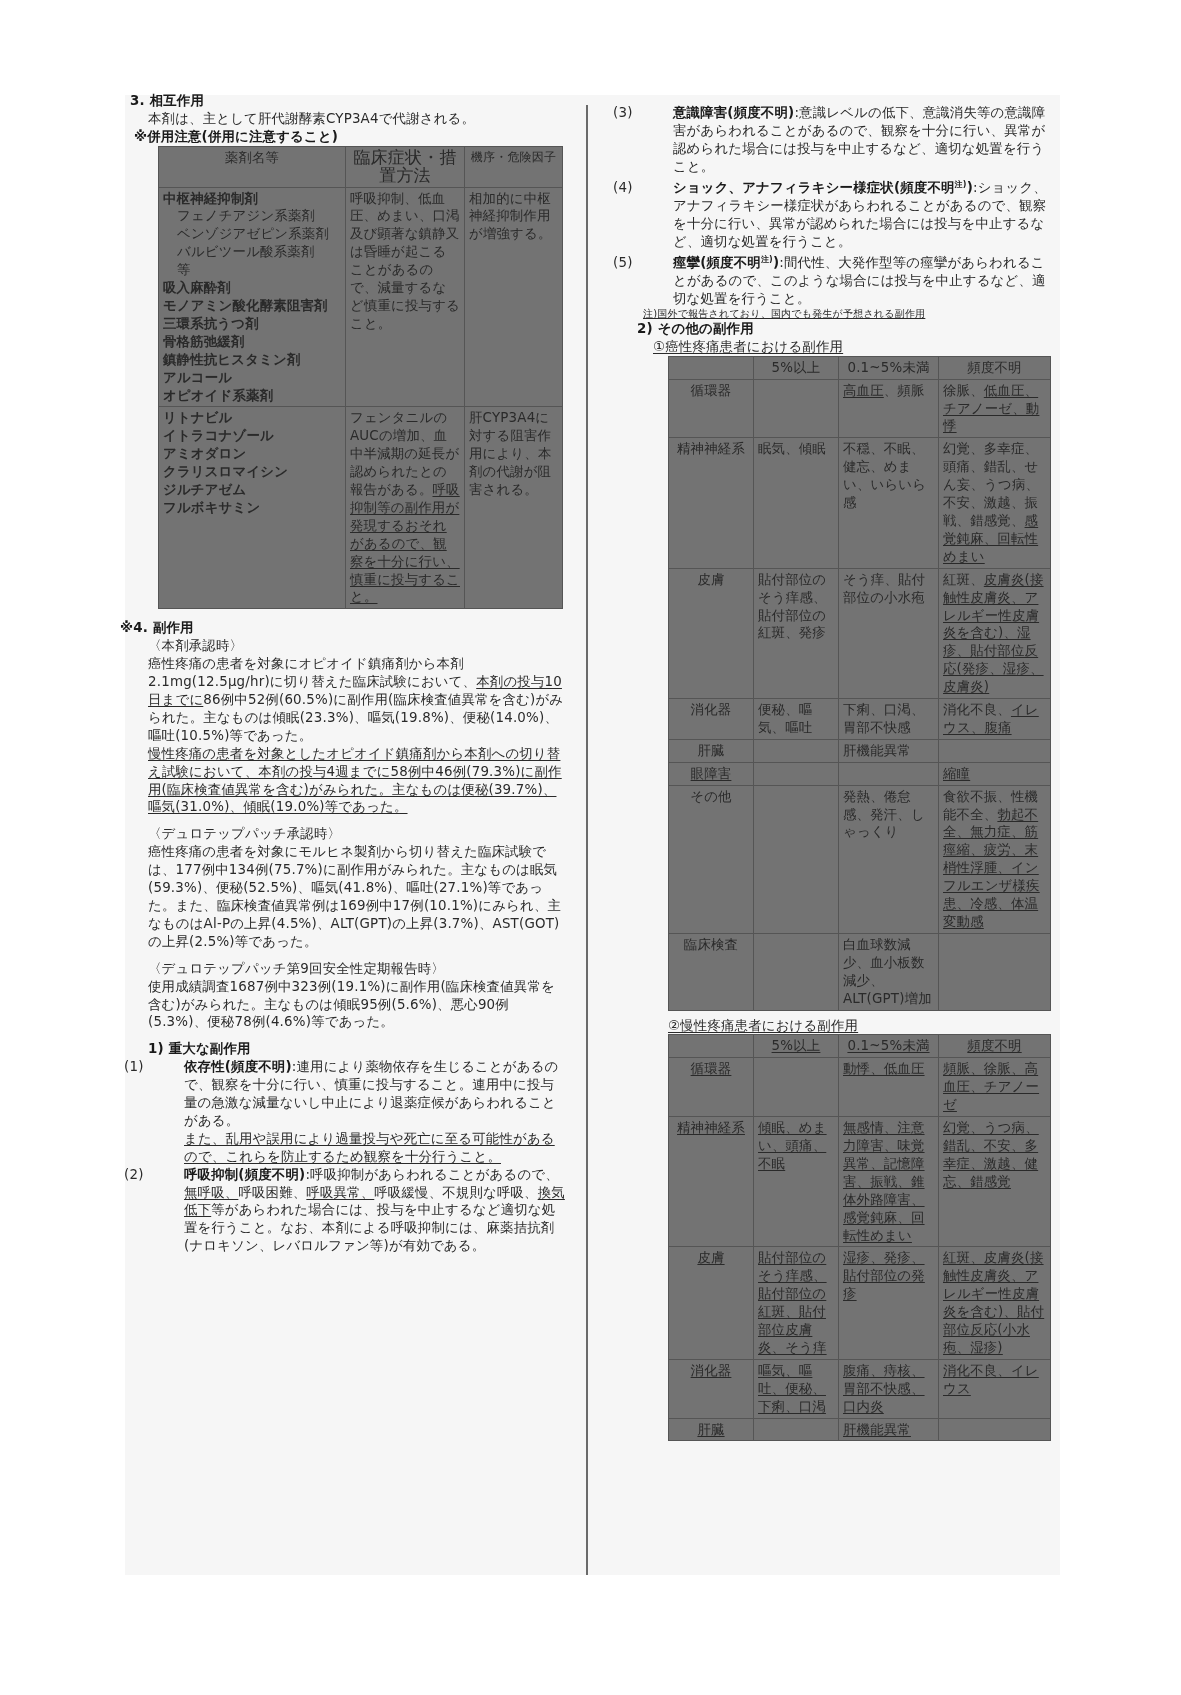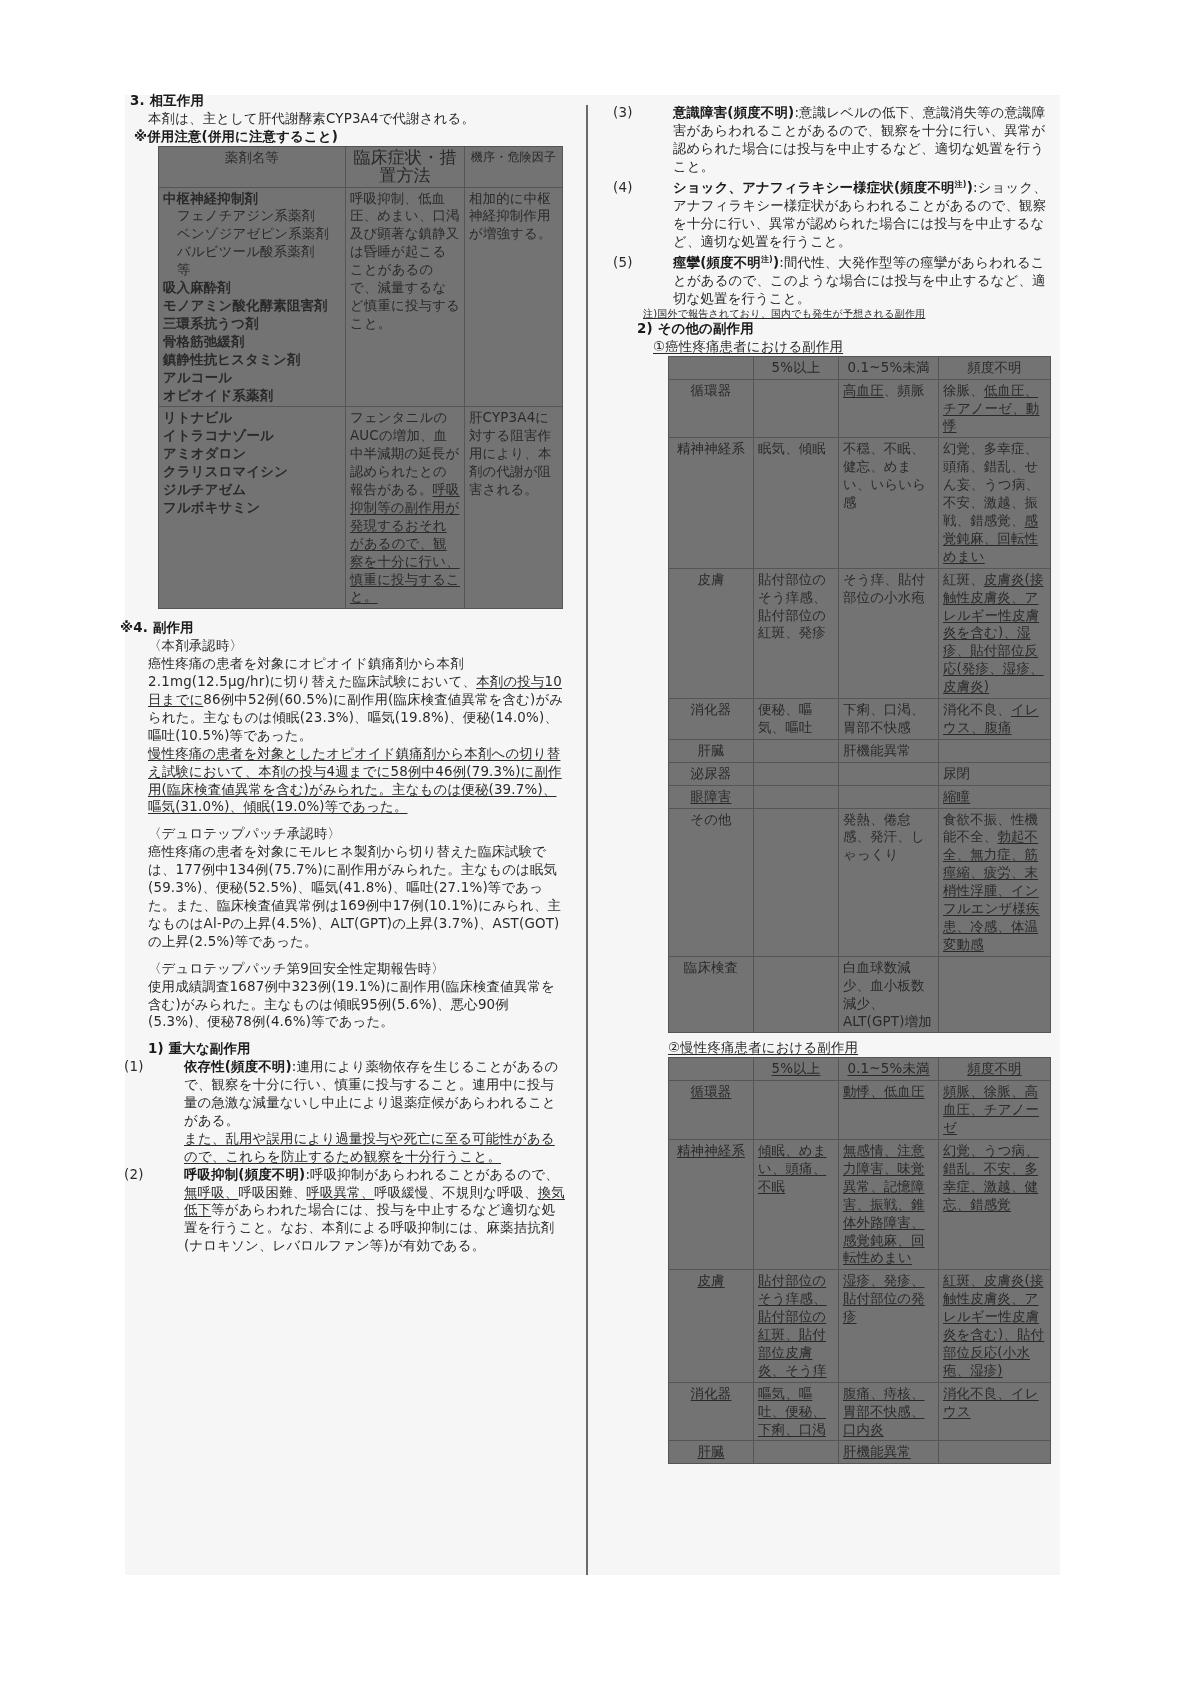--- a/index.html
+++ b/index.html
@@ -150,26 +150,20 @@
       <td>下痢、口渇、胃部不快感</td>
       <td><span>消化不良、</span><span class="ul">イレウス、腹痛</span></td>
     </tr>
     <tr>
       <td class="bold center">肝臓</td>
       <td></td>
       <td>肝機能異常</td>
       <td></td>
     </tr>
     <tr>
-      <td class="bold center">泌尿器</td>
-      <td></td>
-      <td></td>
-      <td>尿閉</td>
-    </tr>
-    <tr>
       <td class="bold center ul">眼障害</td>
       <td></td>
       <td></td>
       <td class="ul">縮瞳</td>
     </tr>
     <tr>
       <td class="bold center">その他</td>
       <td></td>
       <td>発熱、倦怠感、発汗、しゃっくり</td>
       <td><span>食欲不振、性機能不全、</span><span class="ul">勃起不全、無力症、筋痙縮、疲労、末梢性浮腫、インフルエンザ様疾患、冷感、体温変動感</span></td>

